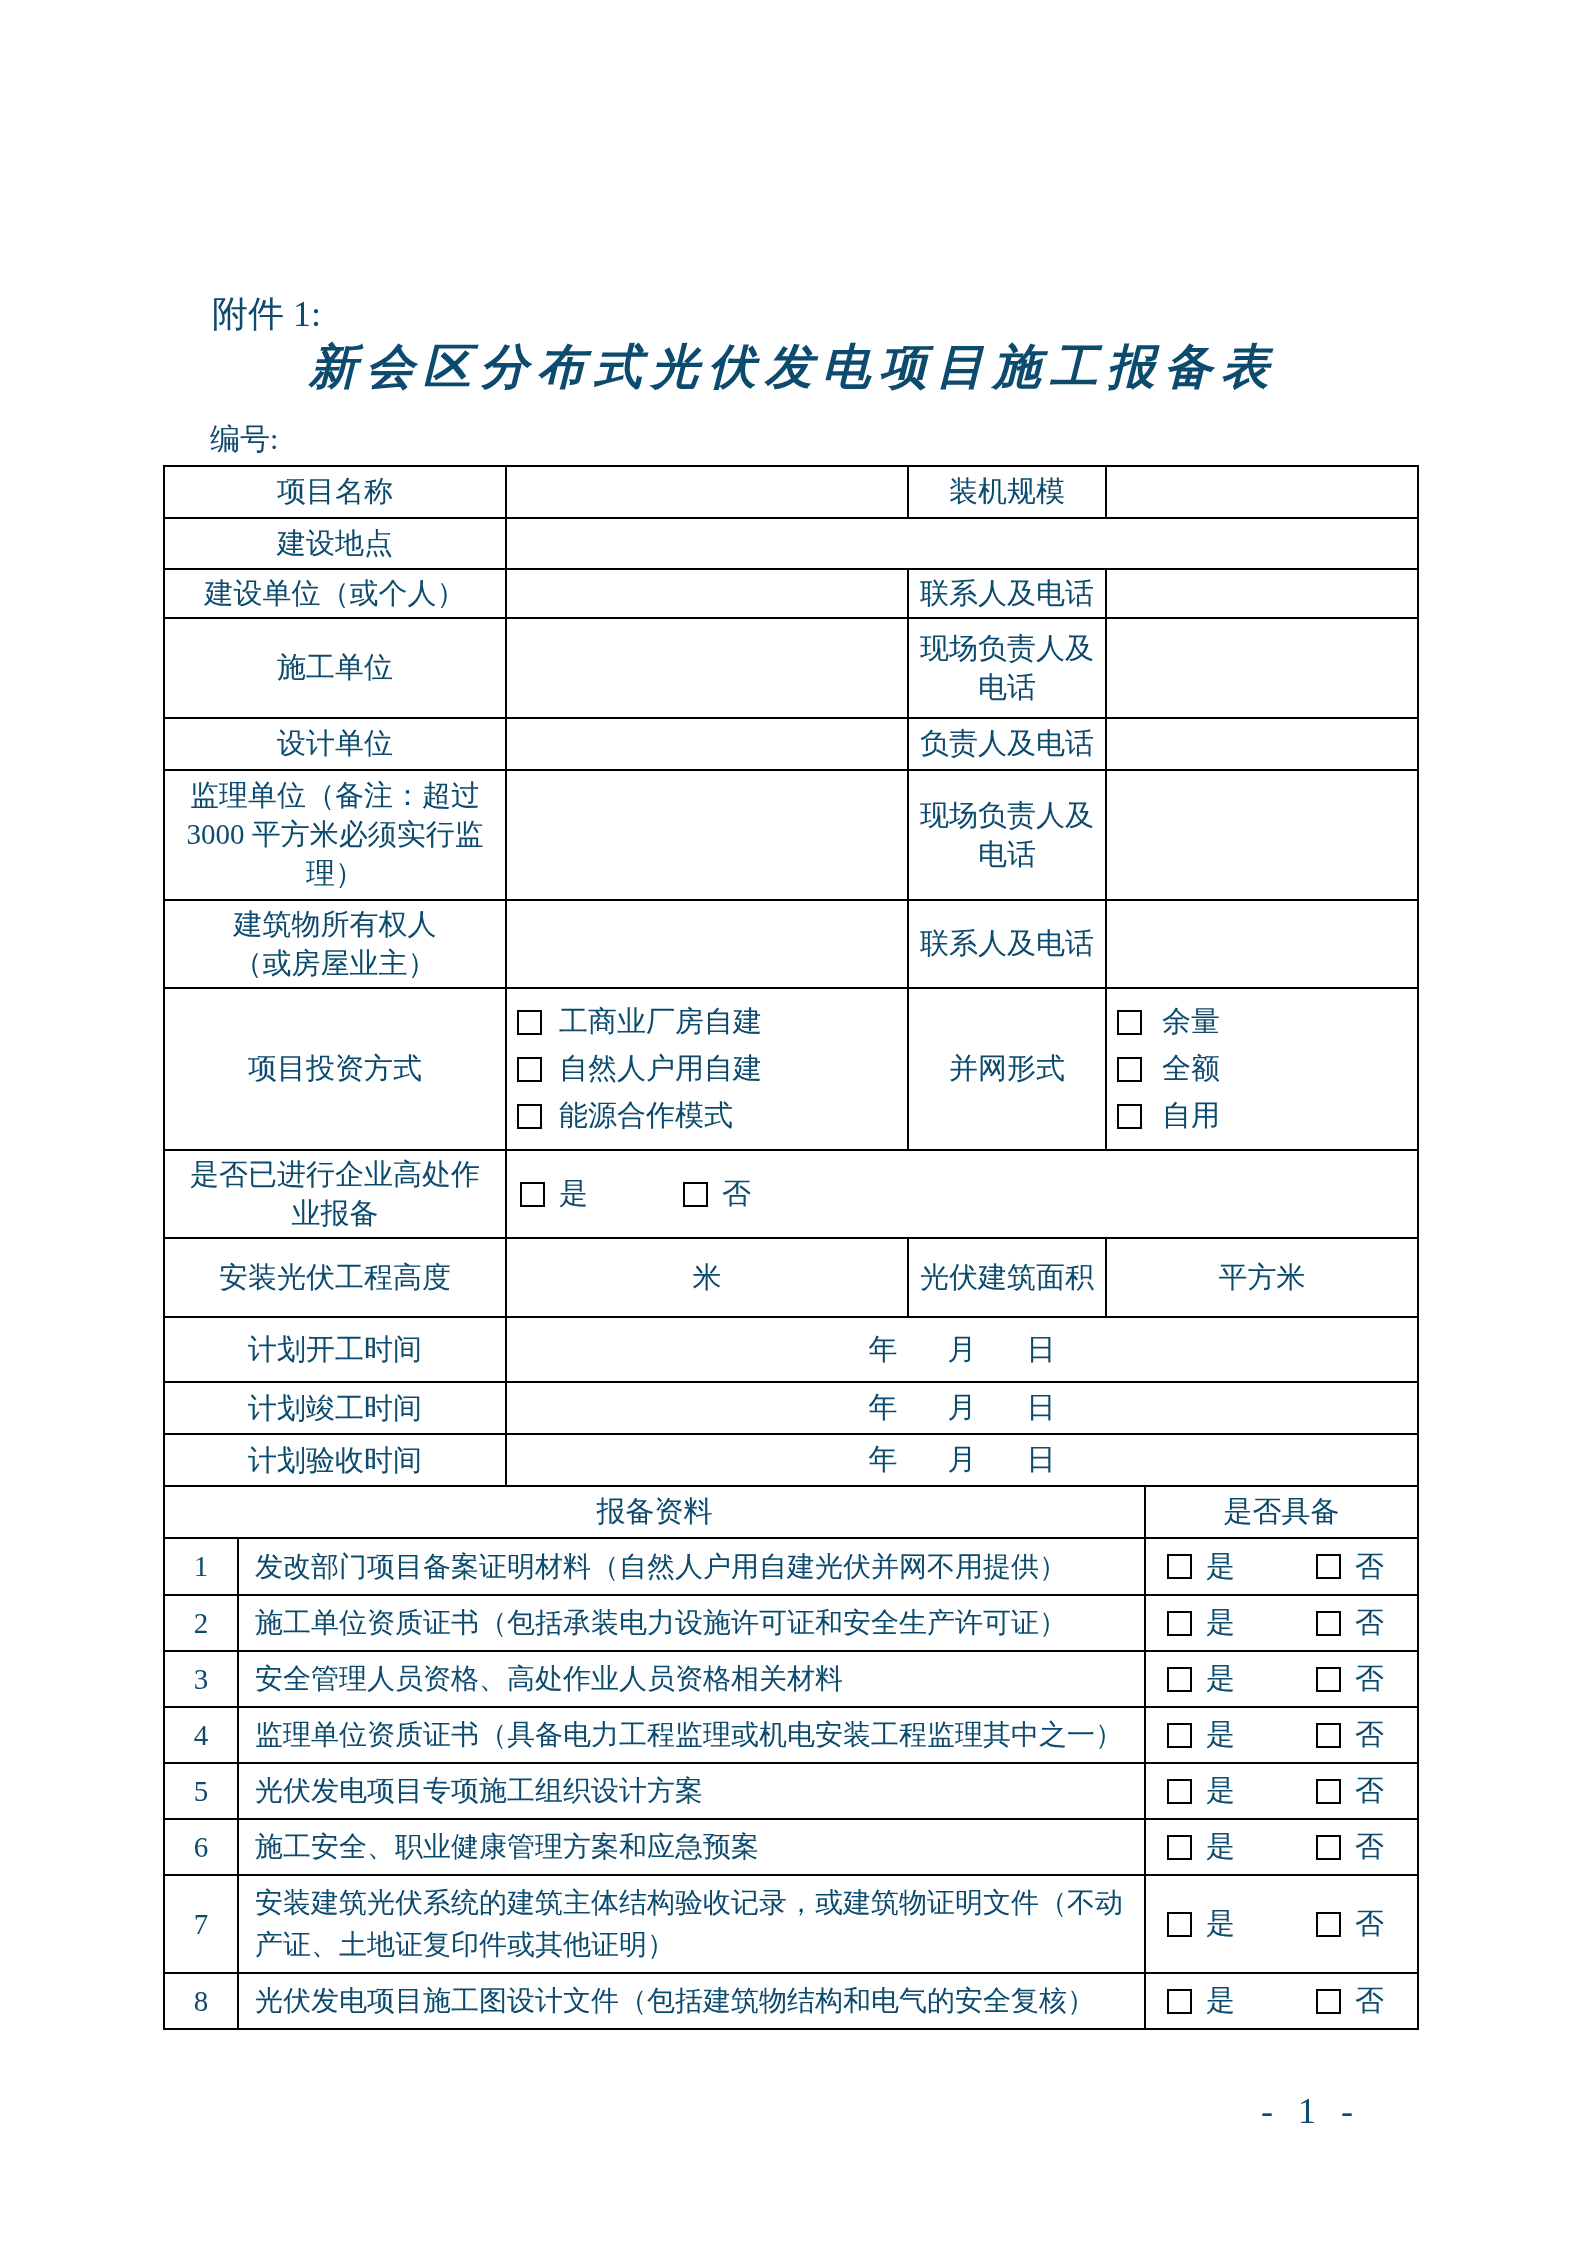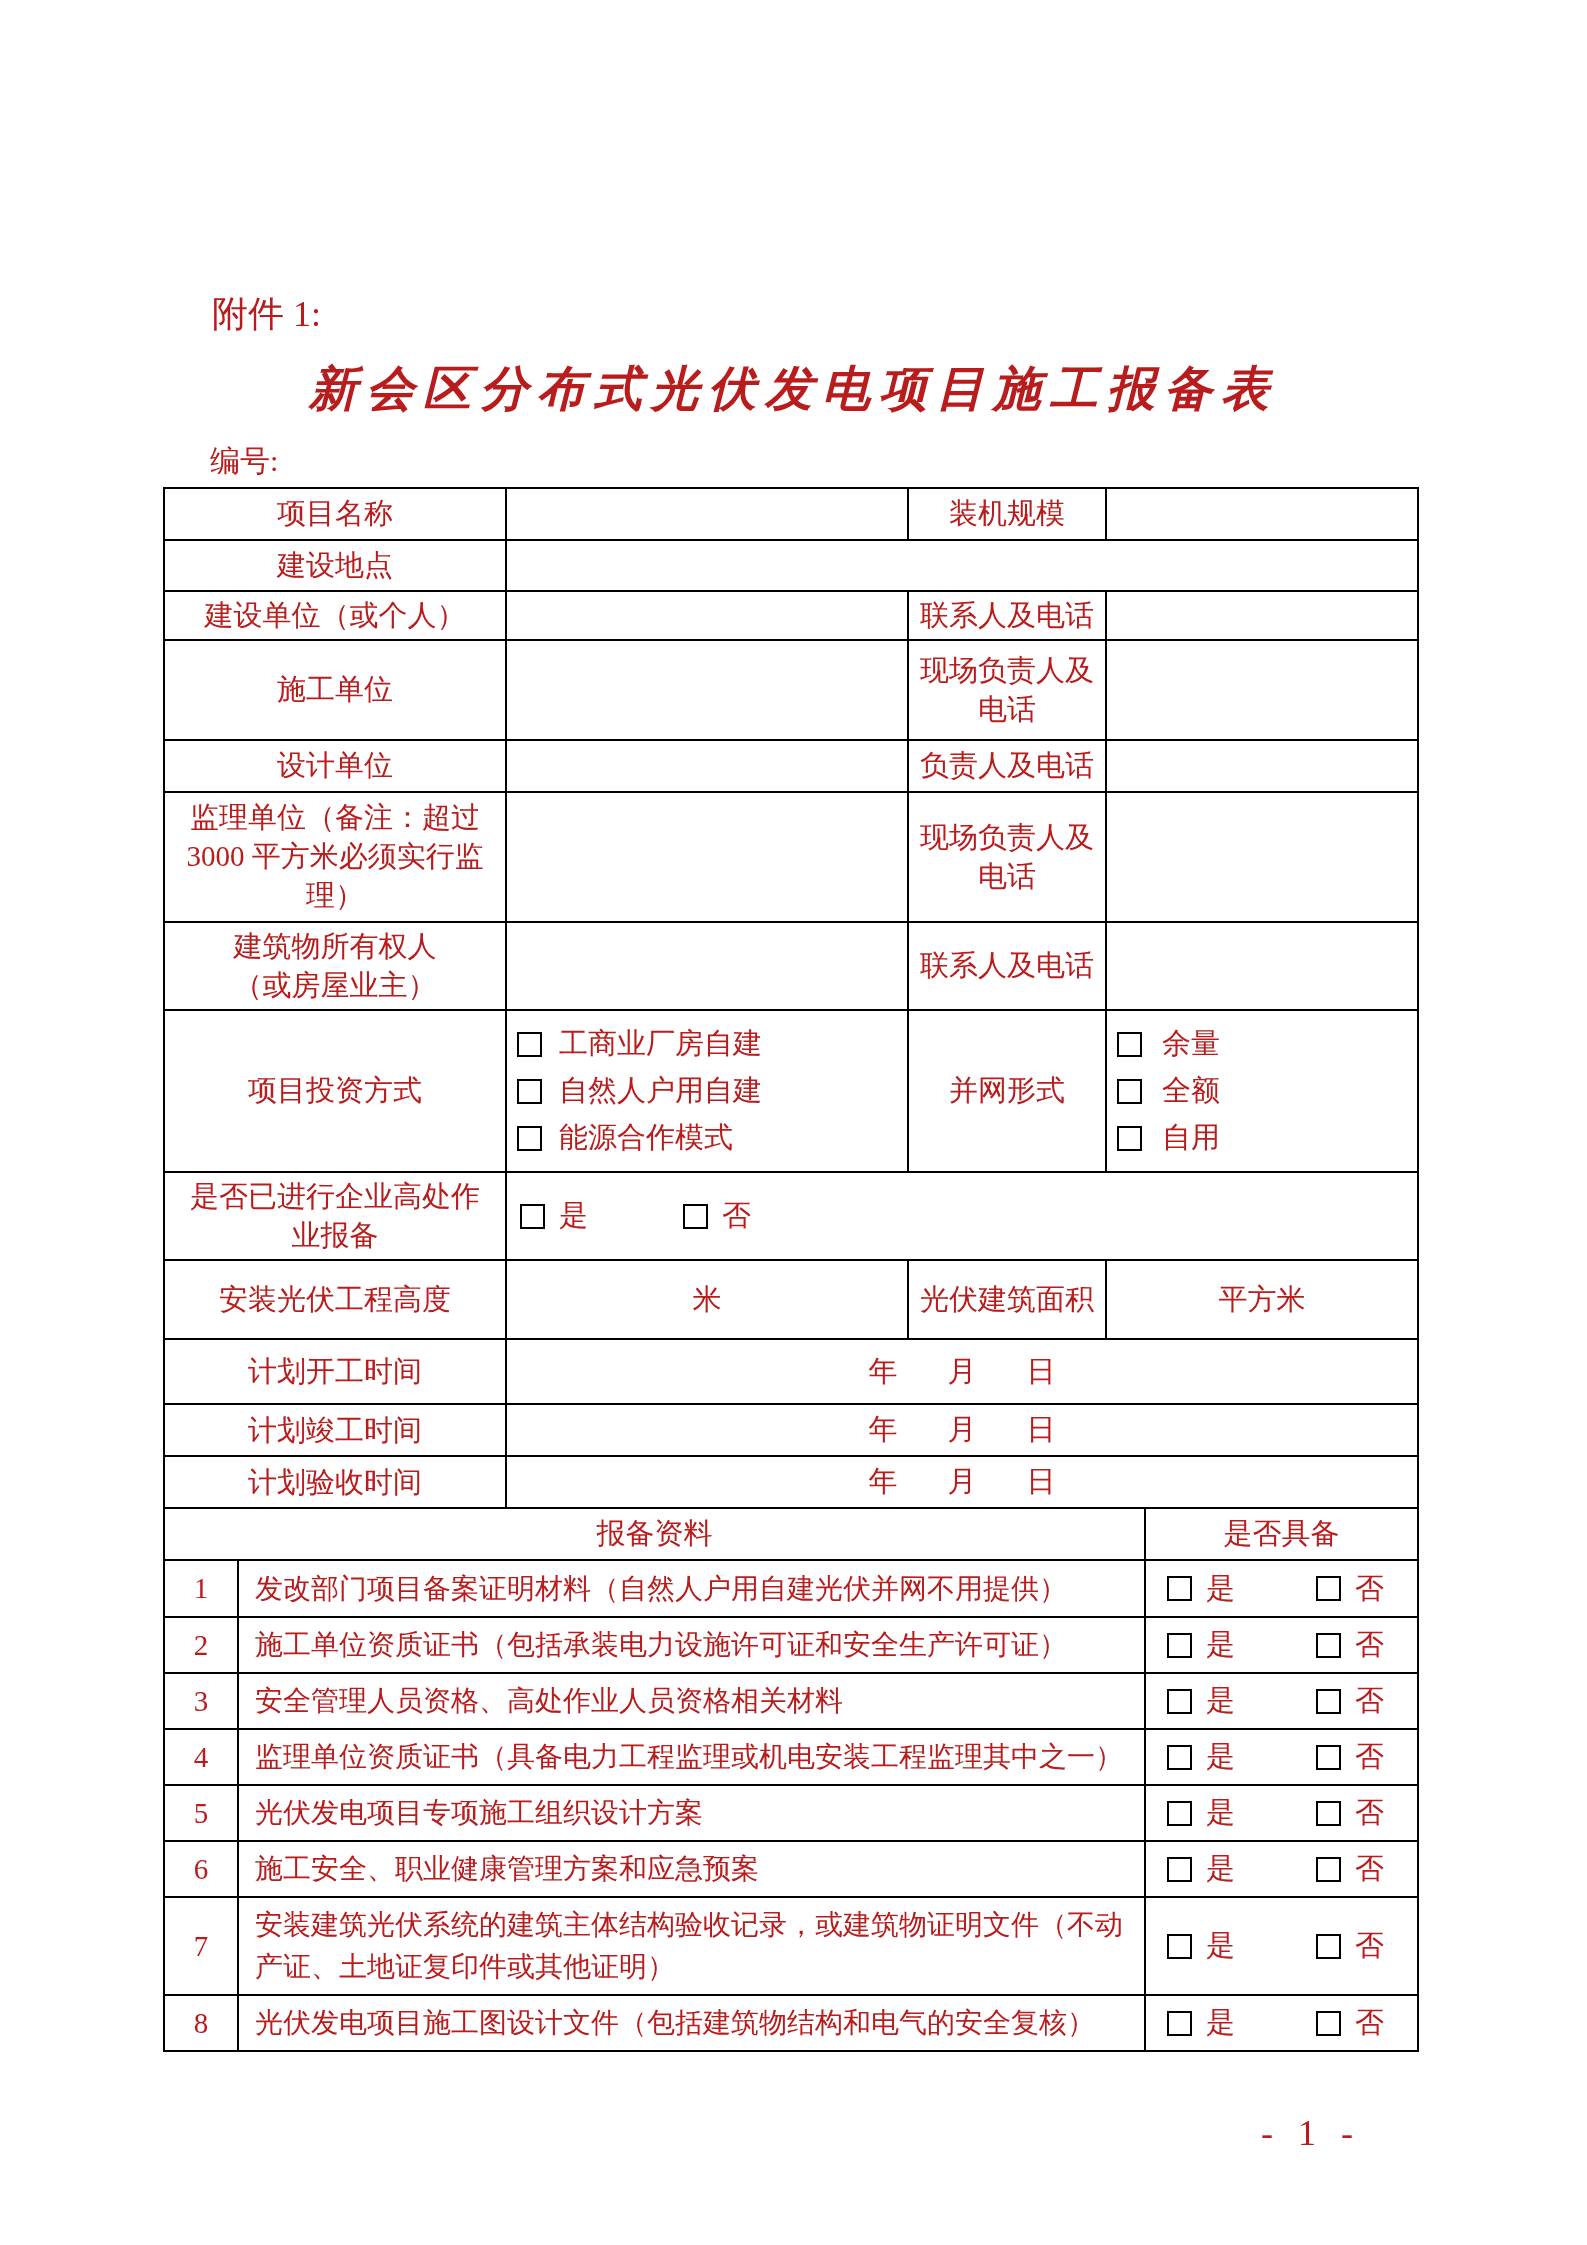--- a/index.html
+++ b/index.html
@@ -1,23 +1,23 @@
 <!DOCTYPE html>
 <html><head>
 <meta charset="utf-8">
 <style>
   html,body{margin:0;padding:0;background:#e8e8e8;}
   .page{
-    width:1587px;height:2245px;background:#ffffff;color:#b91c1c;
+    width:1587px;height:2245px;background:#ffffff;color:#0c4a6e;
     font-family:"Liberation Serif","DejaVu Serif",serif;
     position:relative;box-sizing:border-box;overflow:hidden;
   }
   .attachment{padding-top:293px;margin-left:212px;font-size:36px;line-height:1.2;}
   .doc-title{
-    margin-top:22px;text-align:center;font-size:48px;font-weight:bold;
+    text-align:center;font-size:48px;font-weight:bold;
     font-style:italic;letter-spacing:9px;line-height:1.3;
   }
   .serial{margin-left:210px;margin-top:22px;font-size:30px;line-height:1.2;}
 
   table{border-collapse:collapse;table-layout:fixed;margin-left:163px;width:1254px;}
   .t1{margin-top:8px;}
   .t2{margin-top:-2px;}
   td{border:2px solid #000;font-size:29px;vertical-align:middle;overflow:hidden;}
   .lbl{text-align:center;padding:4px 6px;line-height:1.35;margin-top:37px;}
   .pre{white-space:pre-line;}

